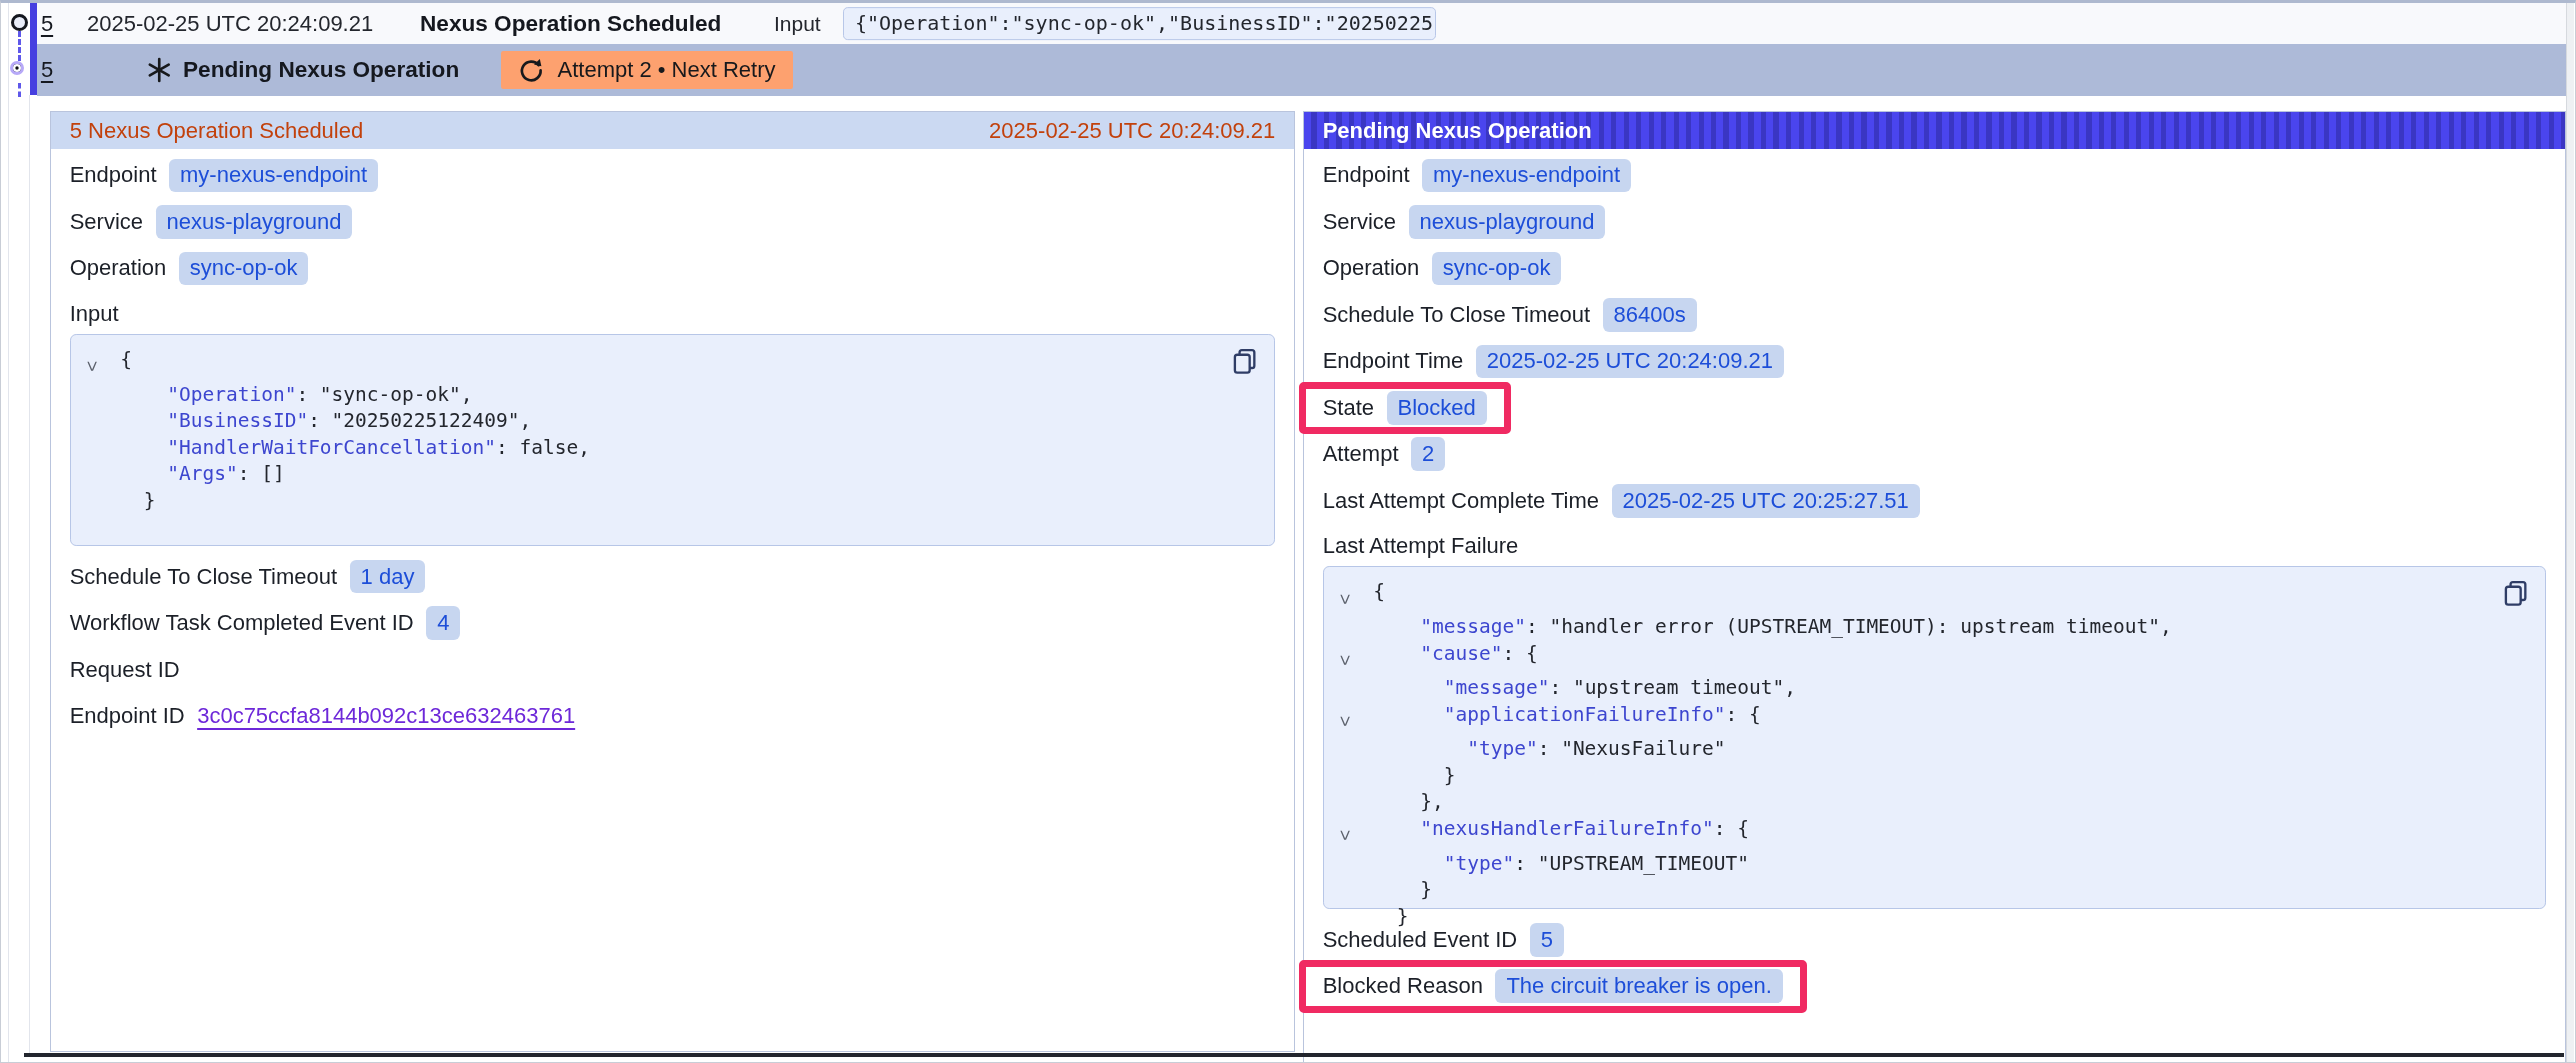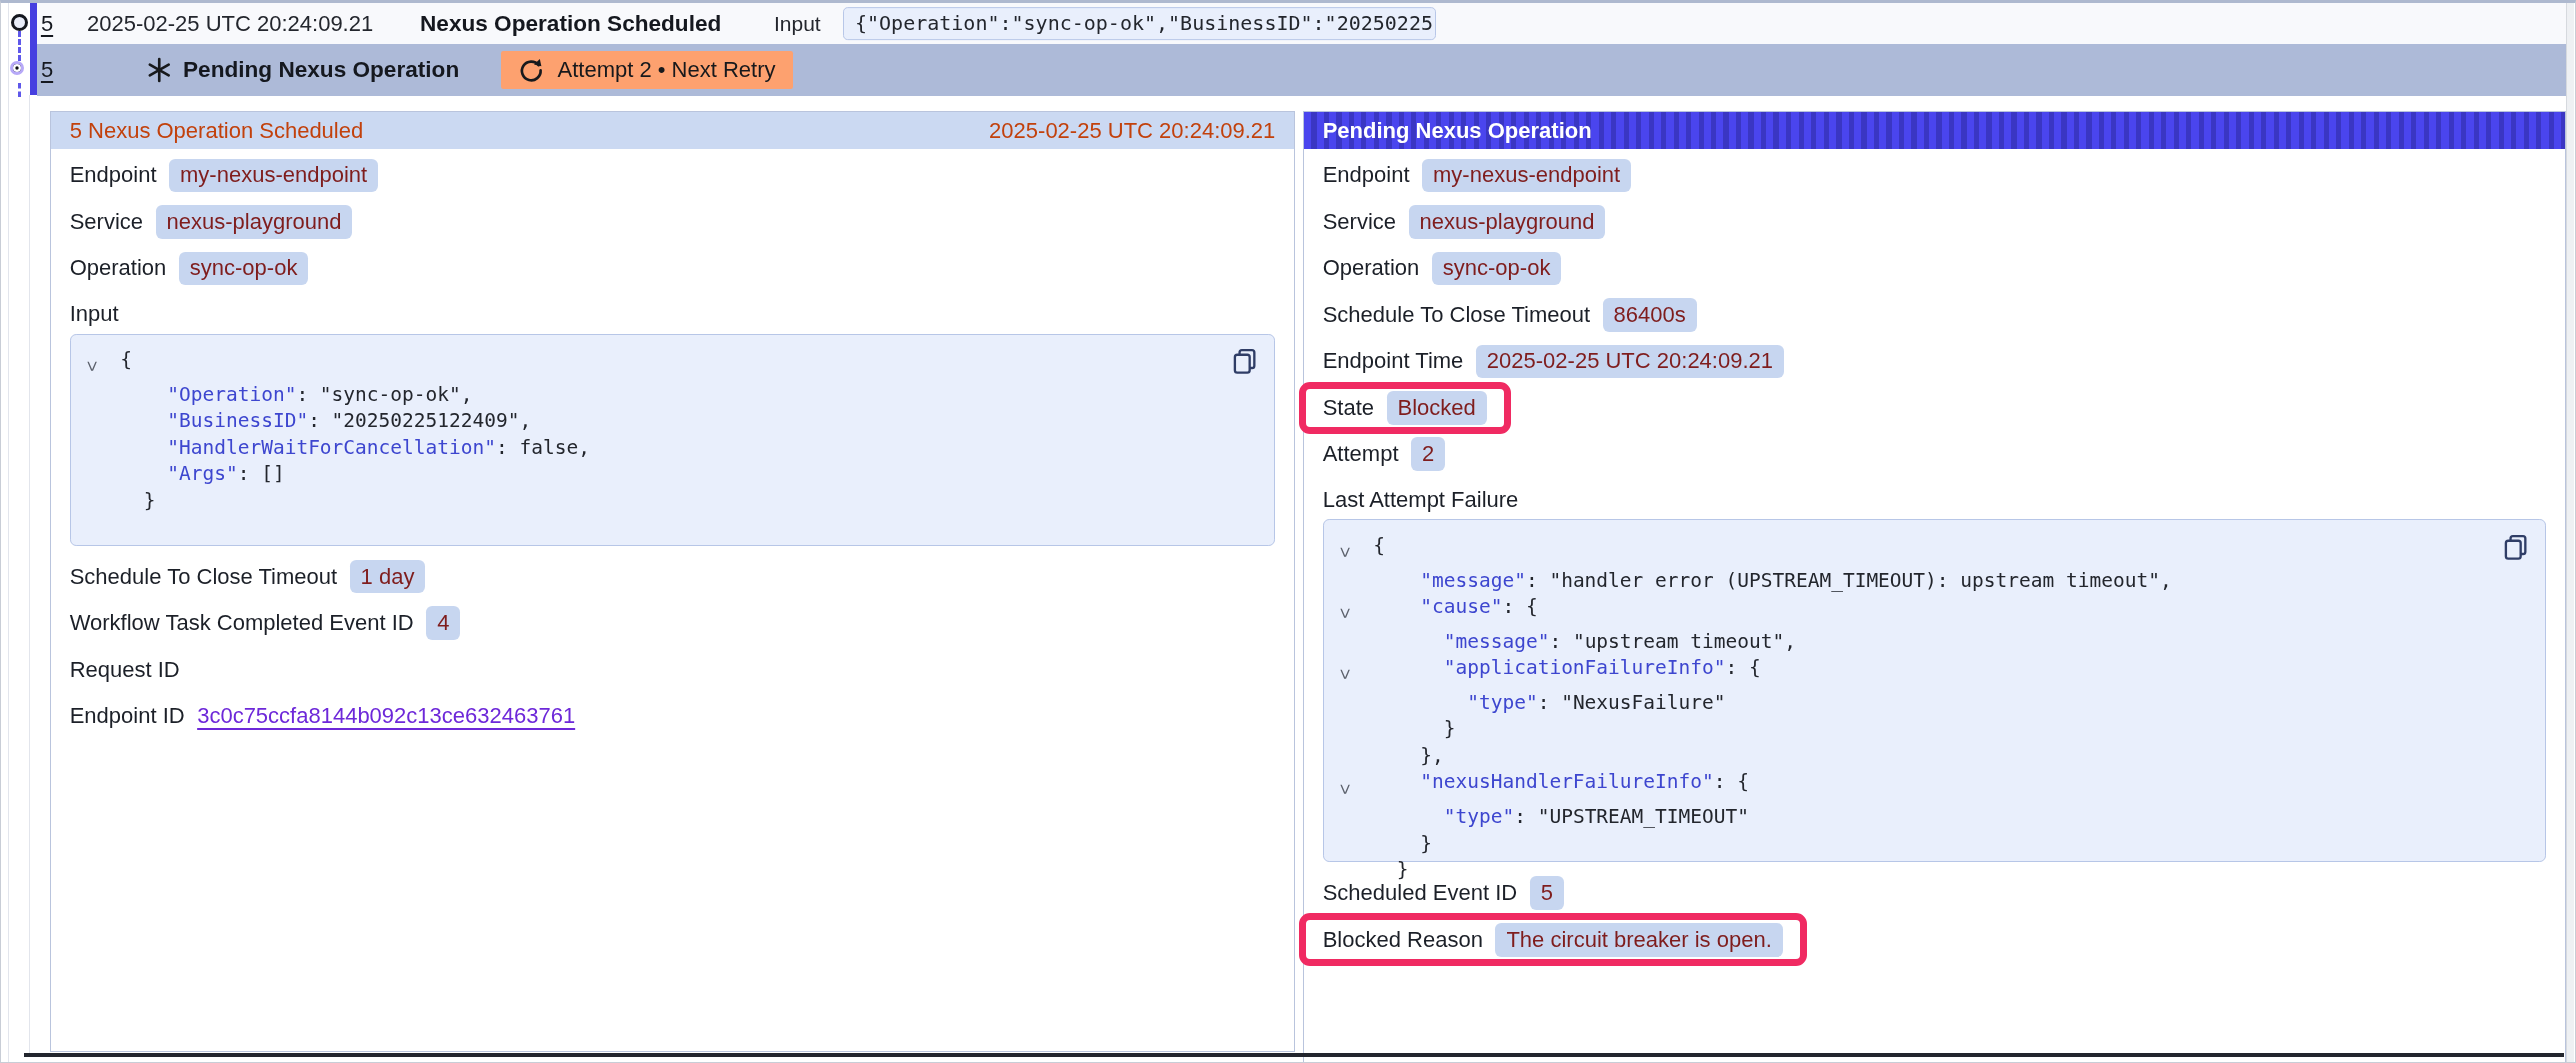--- a/index.html
+++ b/index.html
@@ -65,21 +65,21 @@
   }
   .panel-header.striped {
     background:repeating-linear-gradient(90deg, #4a45ee 0px, #4a45ee 7px, #3a36c3 7px, #3a36c3 12.5px);
     color:#ffffff; font-weight:600;
   }
   .panel-body { padding:9.4px 18.7px 0 18.7px; }
 
   .frow { display:flex; align-items:center; height:34px; margin-bottom:12.5px; }
   .flabel { font-size:22px; color:#1c2028; margin-right:12.5px; white-space:nowrap; }
   .fbadge {
-    font-size:22px; color:#7f1d1d; background:#c7d6f0; border-radius:6.2px;
+    font-size:22px; color:#1d4ed8; background:#c7d6f0; border-radius:6.2px;
     padding:3.9px 11px; white-space:nowrap;
   }
   .flink { font-size:22px; color:#6d28d9; text-decoration:underline; text-underline-offset:4.7px; cursor:pointer; white-space:nowrap; }
   .sec-label { font-size:22px; color:#1c2028; height:31px; line-height:31px; margin-bottom:4.7px; }
 
   .codebox {
     position:relative; background:#e9effc; border:1.6px solid #b7c6e7; border-radius:6.2px;
     padding:12.5px 15.6px; margin-bottom:14px;
   }
   .cl { display:flex; line-height:26.5px; }
@@ -89,21 +89,21 @@
     transform:rotate(90deg); margin-top:6.2px; cursor:pointer;
   }
   .cl .txt { font-family:"DejaVu Sans Mono", monospace; font-size:19.5px; white-space:pre; }
   .cl .txt .k { color:#3d46cf; }
   .cl .txt .p { color:#23262d; }
   .copy-btn { position:absolute; top:12.5px; right:15.6px; cursor:pointer; line-height:0; }
 
   
   .annotated {
     position:relative; z-index:10; background:#ffffff;
-    border:7px solid #f02a62; border-radius:11px;
+    border:7px solid #f02a62; border-radius:5px;
     width:max-content; padding:2.3px 17px;
     margin:-9.4px 0 3.1px -24px;
   }
   .annotated .frow { margin-bottom:0; }
 
   
   .bottom-line { position:absolute; left:23.4px; top:1050px; width:2540px; height:3.9px; background:#23262e; z-index:5; }
   .scroll-strip {
     position:absolute; left:2565px; top:0; width:7.8px; height:1060px;
     background:#eef0f3; border-left:0.8px solid #d6d9de;
@@ -256,20 +256,24 @@
         <div class="frow">
           <span class="flabel">State</span>
           <span class="fbadge">Blocked</span>
         </div>
       </div>
 
       <div class="frow">
         <span class="flabel">Attempt</span>
         <span class="fbadge">2</span>
       </div>
+      <div class="frow">
+        <span class="flabel">Last Attempt Complete Time</span>
+        <span class="fbadge">2025-02-25 UTC 20:25:27.51</span>
+      </div>
 
       <div class="sec-label">Last Attempt Failure</div>
       <div class="codebox" style="height:343px">
         <span class="copy-btn">
           <svg width="28" height="28" viewBox="0 0 36 36">
             <rect x="11" y="4" width="19" height="23" rx="3" fill="none" stroke="#2f3d66" stroke-width="3"></rect>
             <rect x="5" y="10" width="19" height="23" rx="3" fill="#e9effc" stroke="#2f3d66" stroke-width="3"></rect>
           </svg>
         </span>
         <div class="code-lines">

